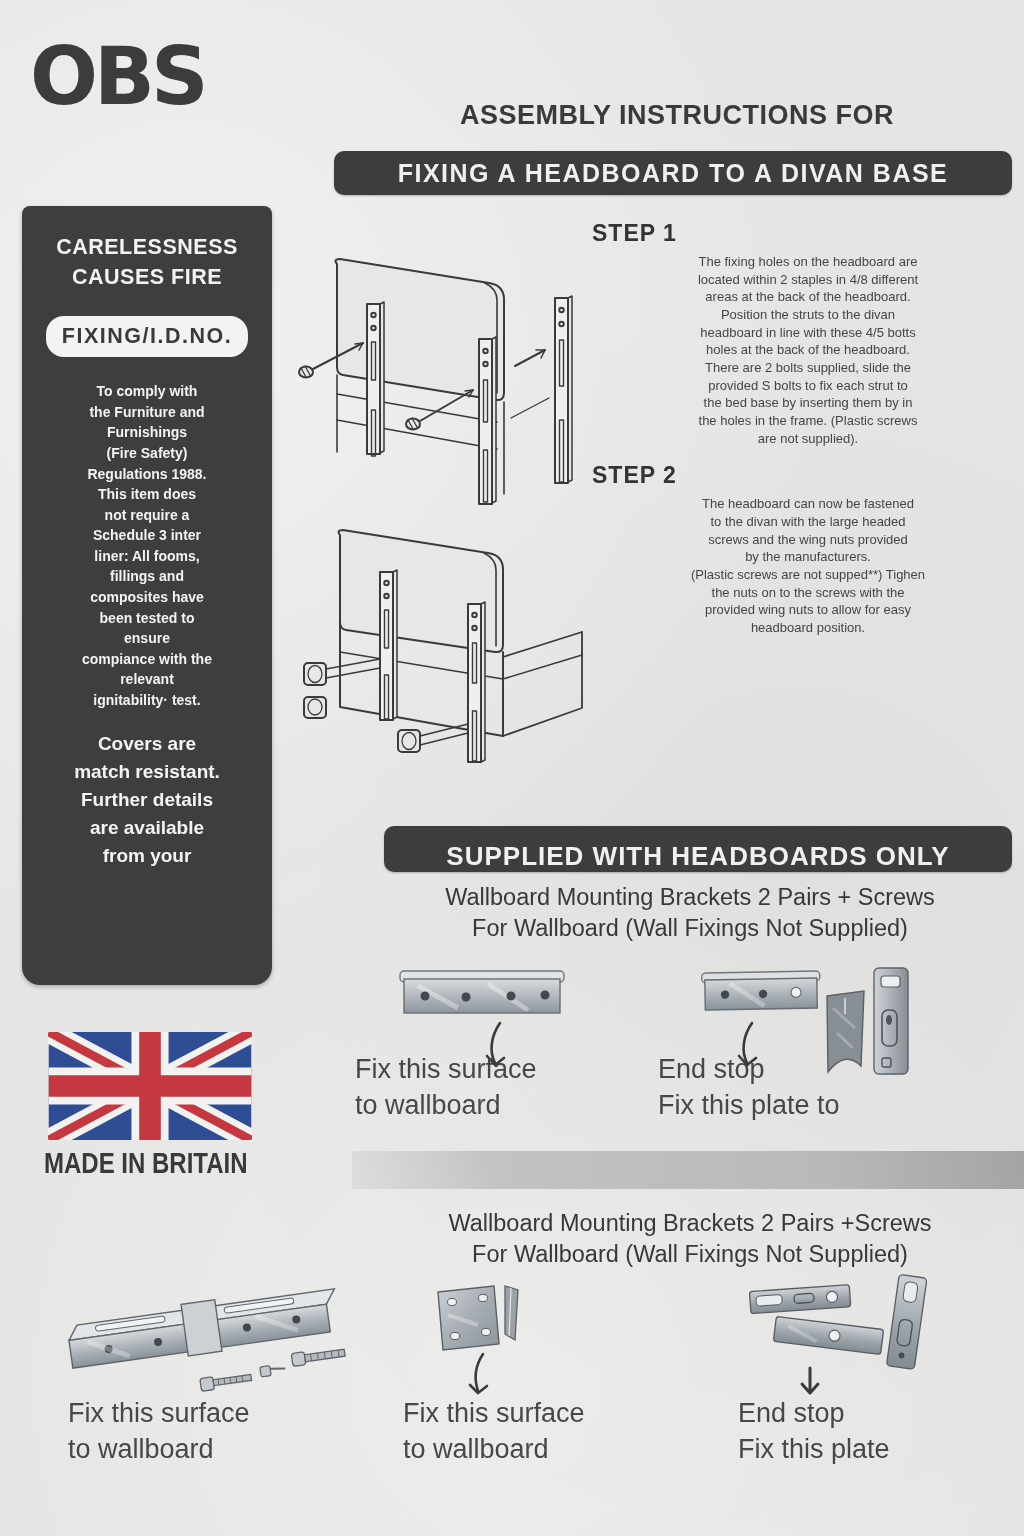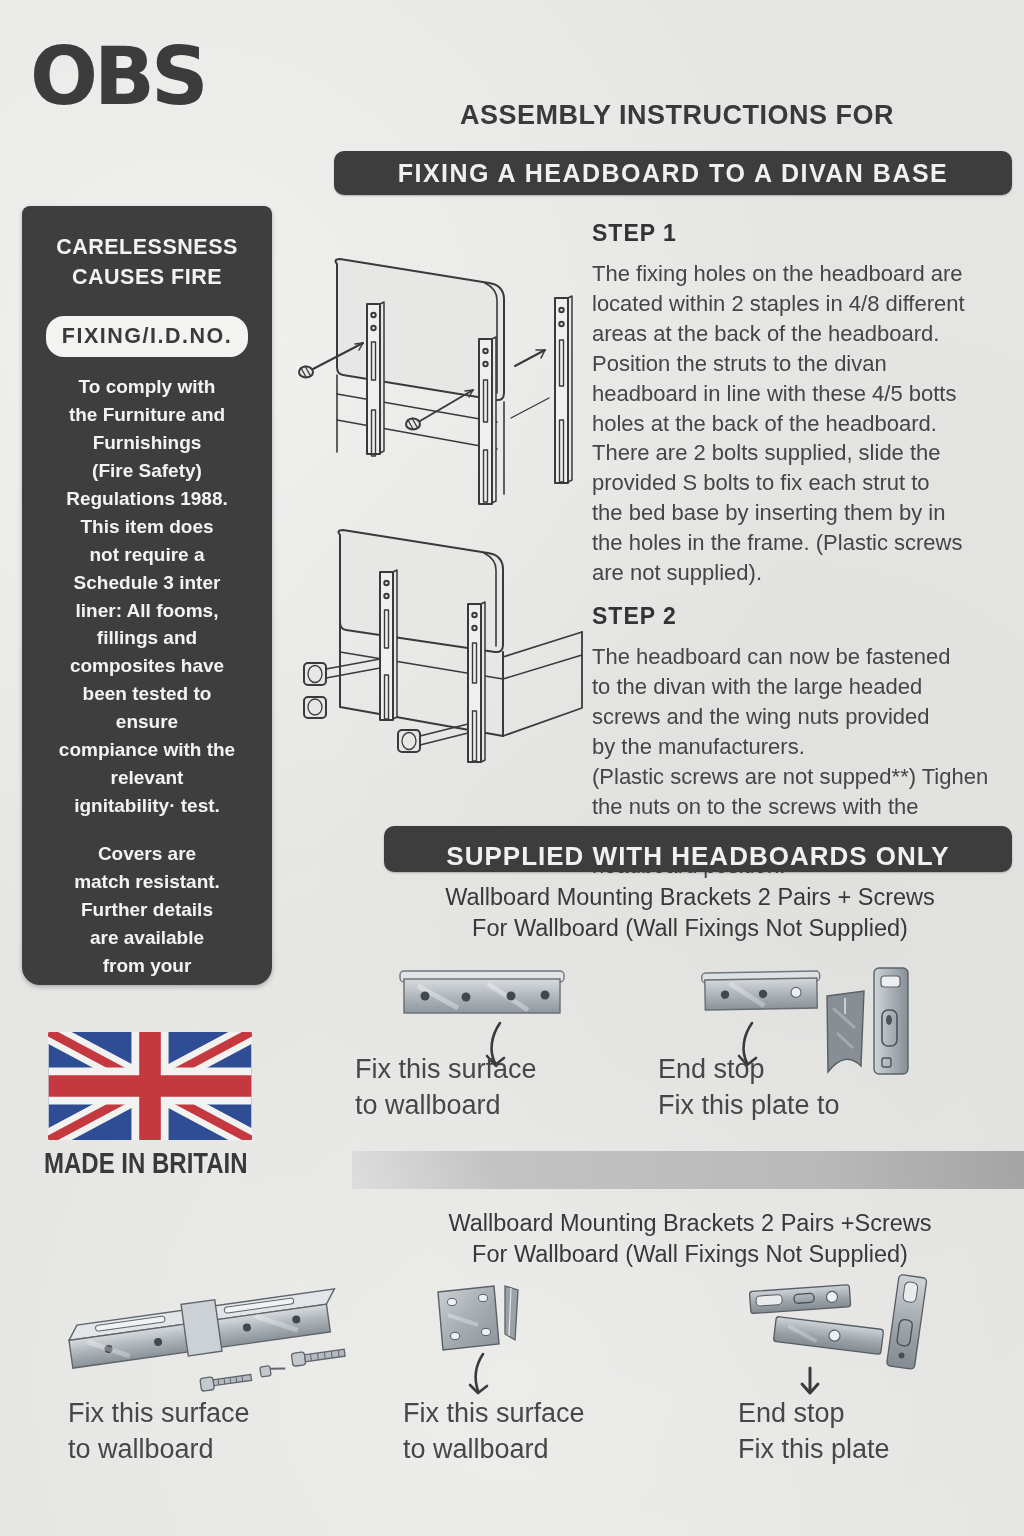--- a/index.html
+++ b/index.html
@@ -50,27 +50,27 @@
     color:#f3f3f1;text-align:center;
     box-shadow:0 2px 4px rgba(0,0,0,.25);
   }
   .warning{font-size:21.5px;font-weight:bold;line-height:1.4;letter-spacing:.5px;}
   .batch-box{
     display:inline-block;margin-top:24px;
     background:#f3f3f1;color:#3a3a3a;
     border-radius:18px;padding:8px 16px;
     font-size:21.5px;font-weight:bold;letter-spacing:1.5px;
   }
-  .side-para{margin-top:16px;font-size:19px;font-weight:bold;line-height:1.47;}
+  .side-para{margin-top:24px;font-size:14px;font-weight:bold;line-height:1.47;}
   .side-para2{margin-top:20px;font-size:19px;font-weight:bold;line-height:1.47;}
 
   
   .steps{left:592px;top:220px;width:432px;color:#454545;}
   .step-heading{font-size:23px;font-weight:bold;color:#333;letter-spacing:1px;}
-  .step-body{font-size:22px;line-height:1.36;margin:12px 0 15px 0;}
+  .step-body{font-size:13px;line-height:1.36;margin:6px 0 15px 0;text-align:center;}
 
   
   .section-heading{
     text-align:center;font-size:23.5px;color:#383838;line-height:1.33;
   }
   .ws1-heading{left:358px;top:882px;width:664px;}
   .ws2-heading{left:358px;top:1208px;width:664px;}
   .part-label{font-size:27px;color:#474747;line-height:1.33;}
 
   .made-in{

